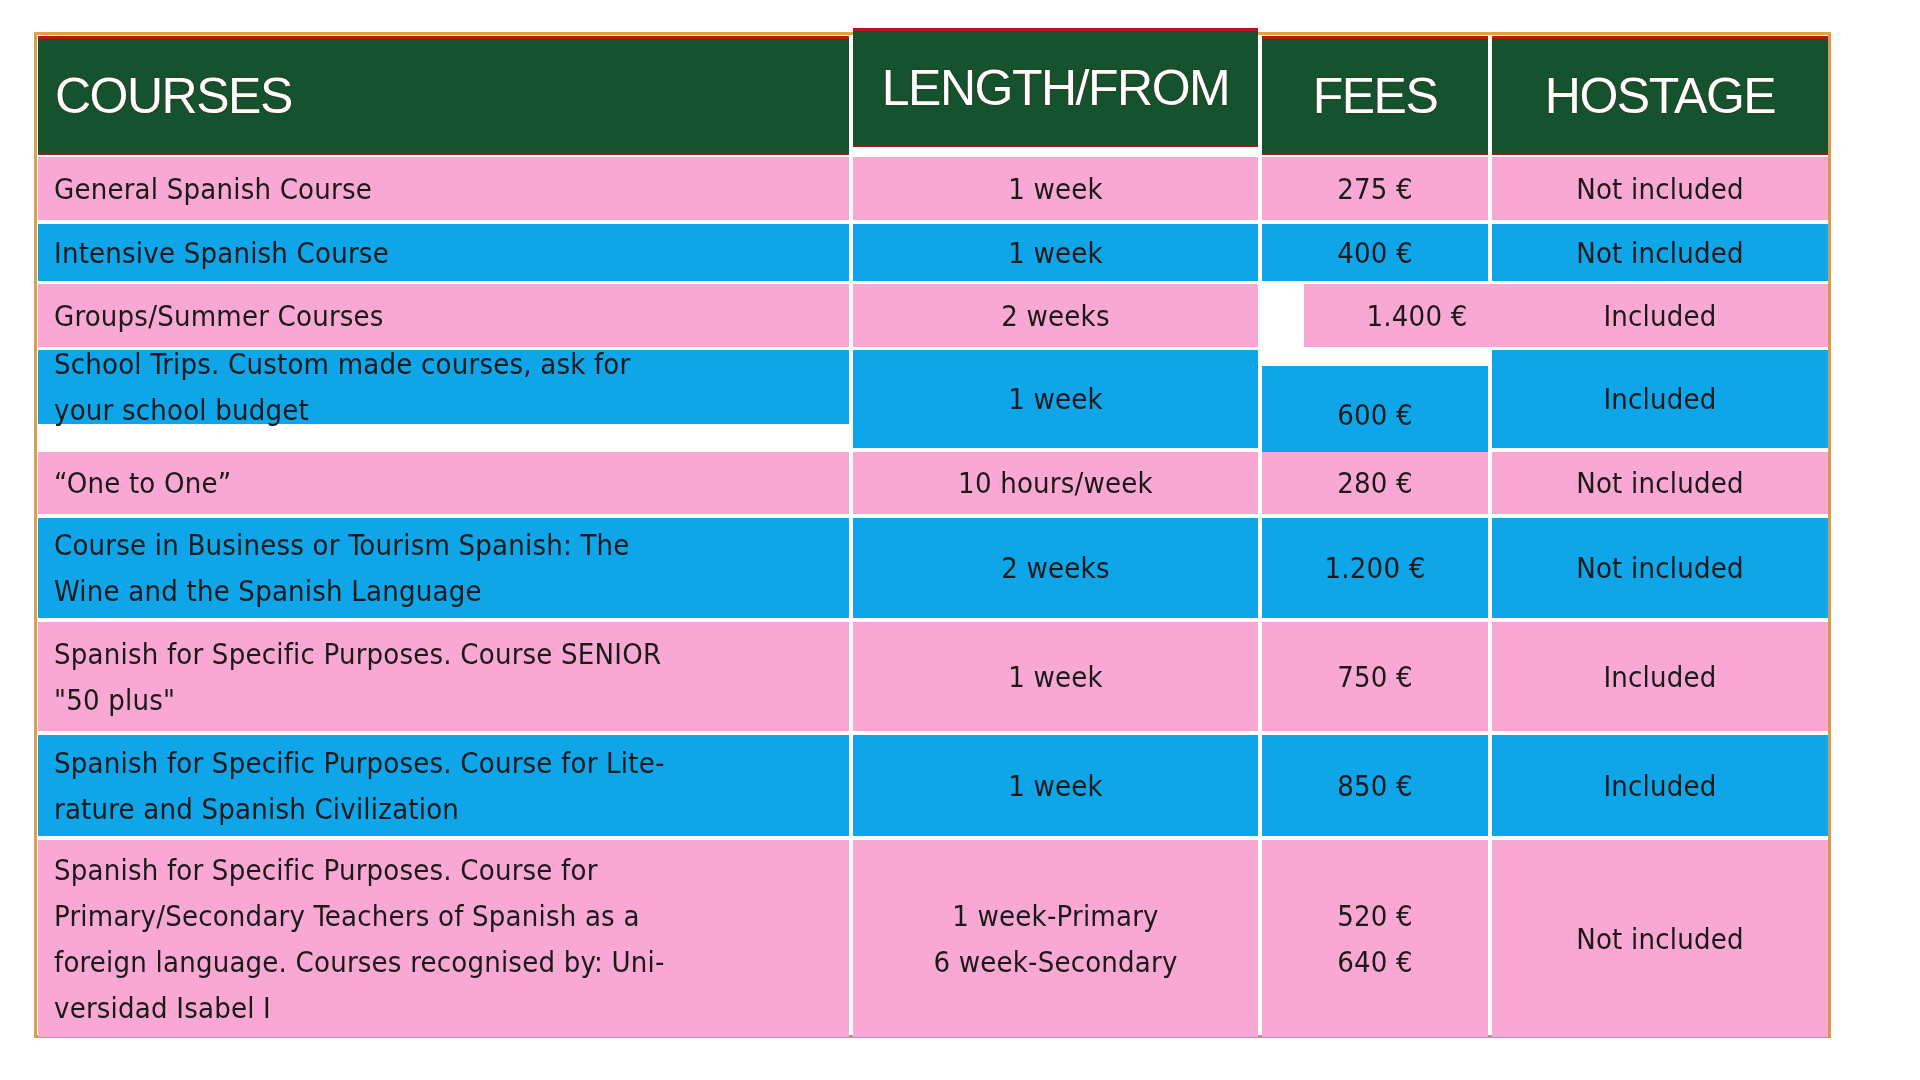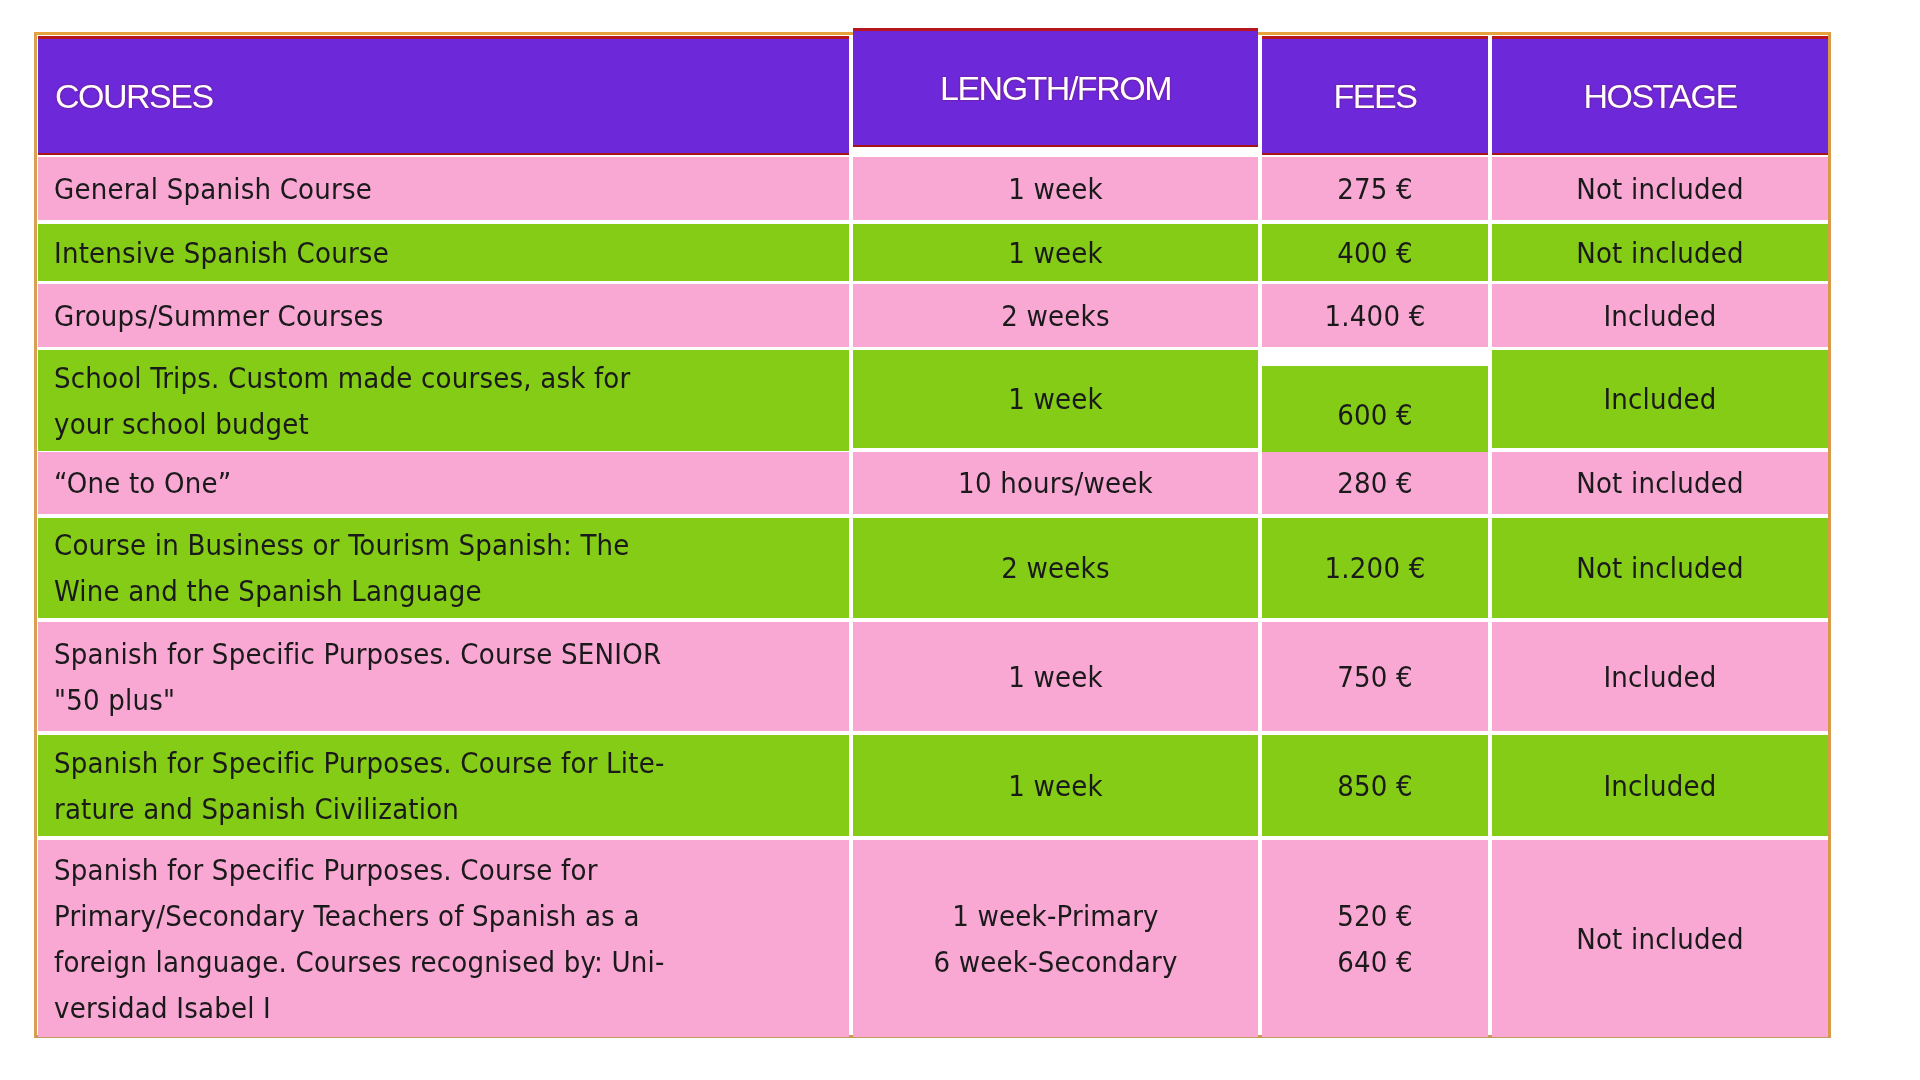--- a/index.html
+++ b/index.html
@@ -21,32 +21,32 @@
     font-family: "DejaVu Sans", sans-serif;
     font-stretch: condensed;
     font-size: 29px;
     line-height: 46px;
     letter-spacing: 0.2px;
   }
   .cell .t { display: block; white-space: pre-line; }
   .cell.left { justify-content: flex-start; padding-left: 16px; padding-right: 10px; }
   .cell.center { justify-content: center; text-align: center; }
   .hdr {
-    background: #6d28d9;
+    background: #14532d;
     border-top: 3px solid #B8161E;
     border-bottom: 2px solid #A8141B;
     color: #ffffff;
     font-family: "Liberation Sans", sans-serif;
-    font-size: 34px;
+    font-size: 50px;
     letter-spacing: -1.5px;
     line-height: 1;
     text-shadow: 0 0 2px rgba(120,0,0,0.6);
   }
   .hdr.left { padding-left: 17px; }
-  .orange { background: #84cc16; }
+  .orange { background: #0ea5e9; }
   .white { background: #f9a8d4; }
 </style>
 </head>
 <body>
 
 <div class="table-frame"></div>
 
 <div id="grid">
 
   <div class="cell hdr left" style="left:38px;top:36px;width:811px;height:119px;">
@@ -89,29 +89,29 @@
         <span class="t">Not included</span>
       </div>
     </div>
     <div>
       <div class="cell left white" style="left: 38px; top: 284px; width: 811px; height: 63px;">
         <span class="t">Groups/Summer Courses</span>
       </div>
       <div class="cell center white" style="left: 853px; top: 284px; width: 405px; height: 63px;">
         <span class="t">2 weeks</span>
       </div>
-      <div class="cell center white" style="left: 1262px; top: 284px; width: 226px; height: 63px;">
+      <div class="cell center white" style="left: 1304px; top: 284px; width: 226px; height: 63px;">
         <span class="t">1.400 €</span>
       </div>
       <div class="cell center white" style="left: 1492px; top: 284px; width: 336px; height: 63px;">
         <span class="t">Included</span>
       </div>
     </div>
     <div>
-      <div class="cell left orange" style="left: 38px; top: 350px; width: 811px; height: 101px;">
+      <div class="cell left orange" style="left: 38px; top: 350px; width: 811px; height: 74px;">
         <span class="t">School Trips. Custom made courses, ask for
 your school budget</span>
       </div>
       <div class="cell center orange" style="left: 853px; top: 350px; width: 405px; height: 98px;">
         <span class="t">1 week</span>
       </div>
       <div class="cell center orange" style="left: 1262px; top: 366px; width: 226px; height: 98px;">
         <span class="t">600 €</span>
       </div>
       <div class="cell center orange" style="left: 1492px; top: 350px; width: 336px; height: 98px;">

